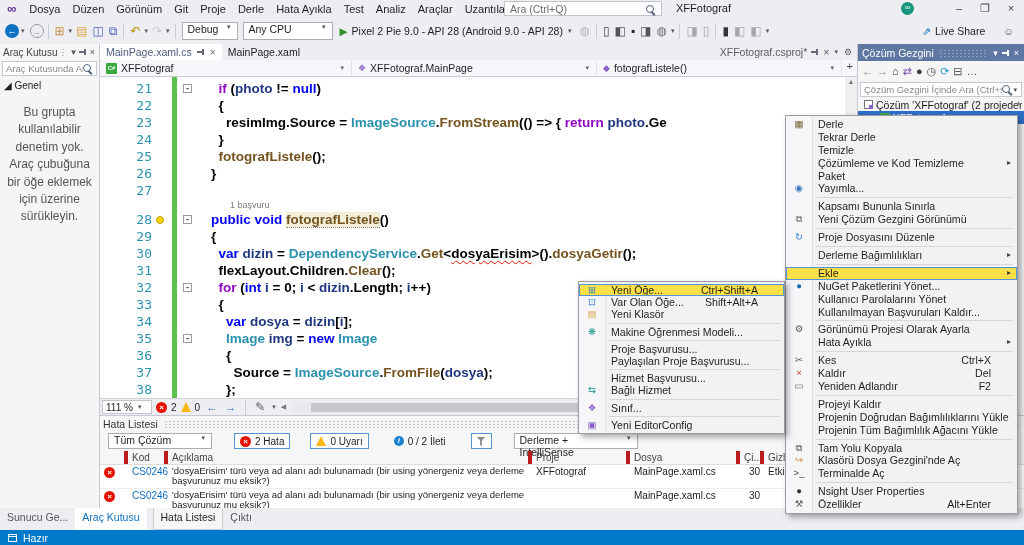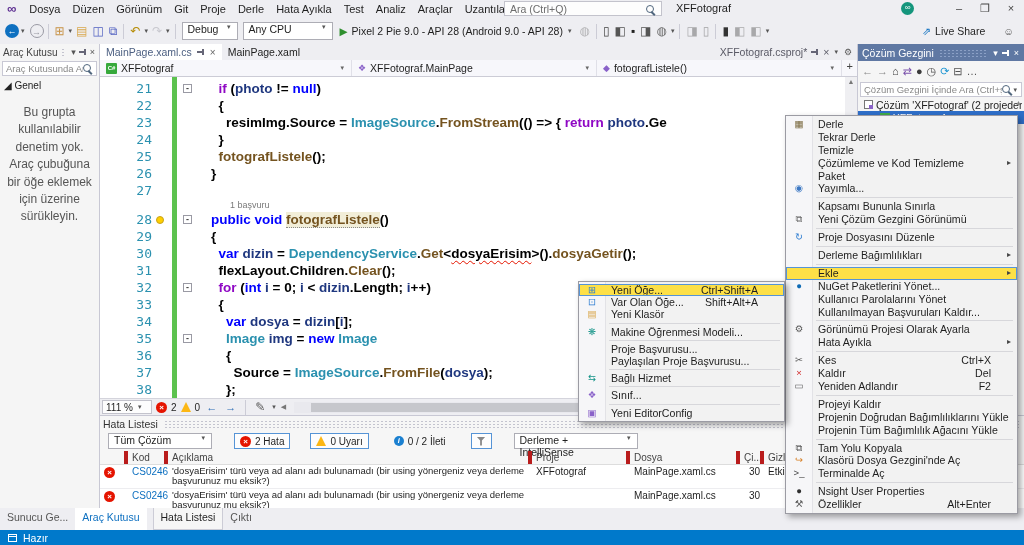--- a/index.html
+++ b/index.html
@@ -460,18 +460,19 @@
 <div id="addmenu" class="menu">
     <div class="mi hl"><span class="ic" style="color: rgb(46, 125, 209);">⊞</span><span>Yeni Öğe...</span><span class="sc">Ctrl+Shift+A</span></div>
     <div class="mi"><span class="ic" style="color: rgb(46, 125, 209);">⊡</span><span>Var Olan Öğe...</span><span class="sc">Shift+Alt+A</span></div>
     <div class="mi"><span class="ic" style="color: rgb(217, 168, 78);">▤</span><span>Yeni Klasör</span></div>
     <div class="msep"></div>
     <div class="mi"><span class="ic" style="color: rgb(21, 148, 136);">❋</span><span>Makine Öğrenmesi Modeli...</span></div>
     <div class="msep"></div>
     <div class="mi"><span>Proje Başvurusu...</span></div>
     <div class="mi"><span>Paylaşılan Proje Başvurusu...</span></div>
     <div class="msep"></div>
+    <div class="mi"><span>Hizmet Başvurusu...</span></div>
     <div class="mi"><span class="ic" style="color: rgb(21, 148, 136);">⇆</span><span>Bağlı Hizmet</span></div>
     <div class="msep"></div>
     <div class="mi"><span class="ic" style="color: rgb(138, 98, 201);">❖</span><span>Sınıf...</span></div>
     <div class="msep"></div>
     <div class="mi"><span class="ic" style="color: rgb(138, 98, 201);">▣</span><span>Yeni EditorConfig</span></div>
   </div>
 
 </body></html>

